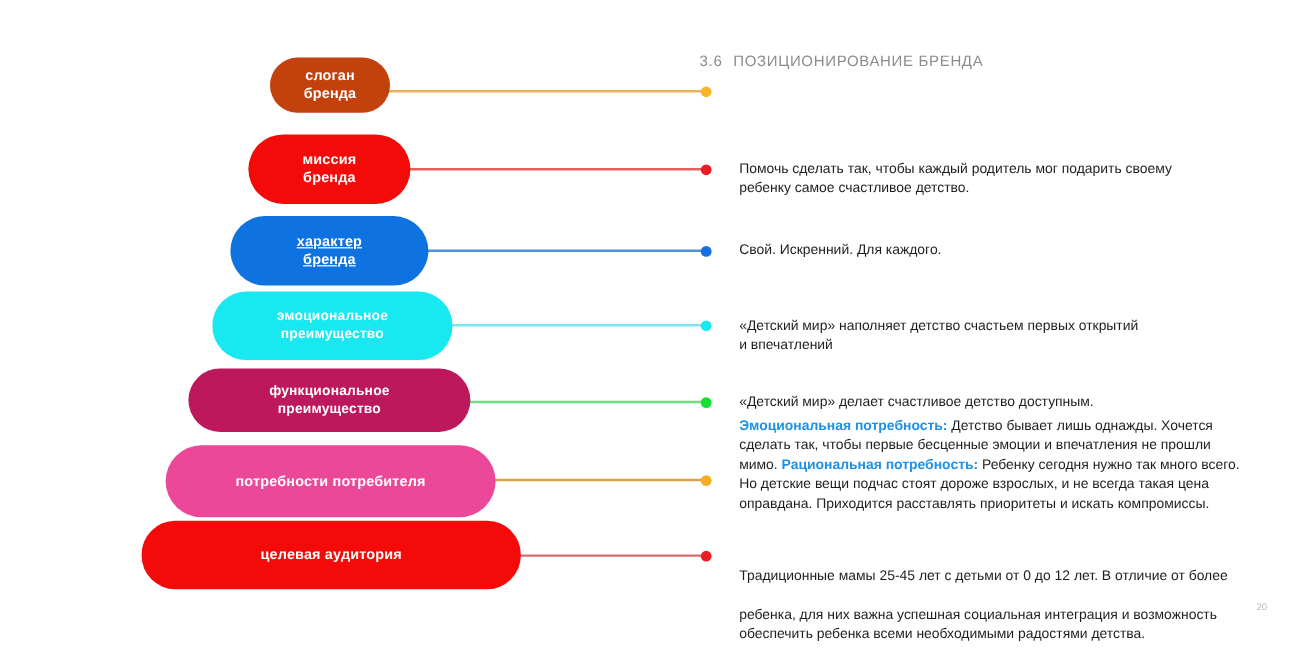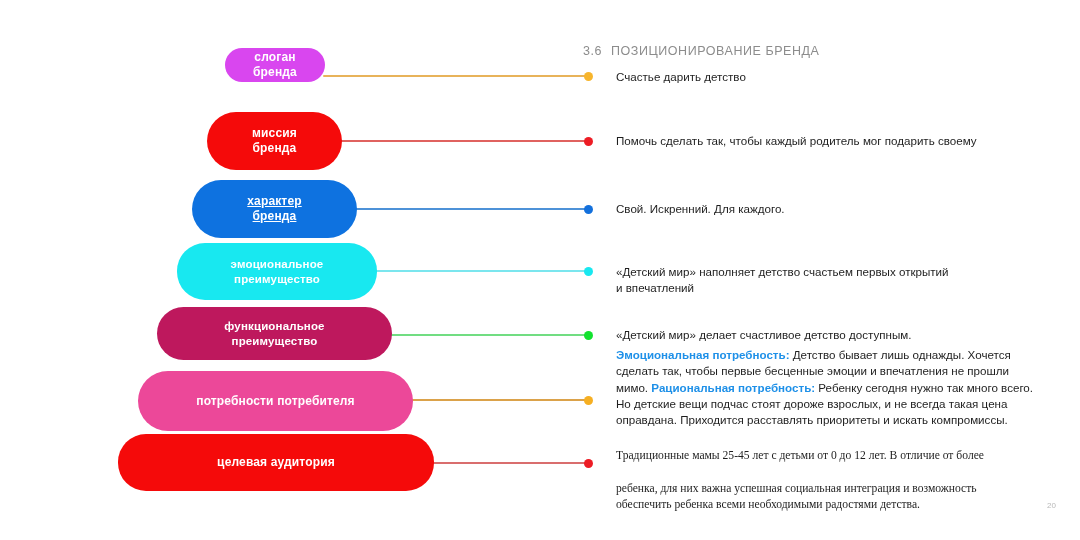--- a/index.html
+++ b/index.html
@@ -97,21 +97,21 @@
 </head>
 <body>
 
 <div id="slide-heading">
   <span class="num">3.6</span><span>ПОЗИЦИОНИРОВАНИЕ БРЕНДА</span>
 </div>
 
 <div id="pyramid">
     <div class="connector" style="left: 323px; top: 75px; width: 263px; background: rgb(232, 179, 90);"></div>
     <div class="dot" style="left: 584px; top: 71.5px; background: rgb(247, 181, 44);"></div>
-    <div class="level" style="left: 225px; top: 48px; width: 100px; height: 34px; border-radius: 25px; background: #d946ef; font-size: 12px; text-align: center;">
+    <div class="level" style="left: 225px; top: 48px; width: 100px; height: 46px; border-radius: 25px; background: #c2410c; font-size: 12px; text-align: center;">
       <span class="lbl">слоган<br><span>бренда</span></span>
     </div>
     <div class="connector" style="left: 340px; top: 140px; width: 246px; background: rgb(224, 98, 95);"></div>
     <div class="dot" style="left: 584px; top: 136.5px; background: rgb(237, 28, 36);"></div>
     <div class="level" style="left: 207px; top: 112px; width: 135px; height: 58px; border-radius: 29px; background: rgb(245, 10, 10); font-size: 12px;">
       <span class="lbl">миссия<br><span>бренда</span></span>
     </div>
     <div class="connector" style="left: 355px; top: 208px; width: 231px; background: rgb(78, 146, 216);"></div>
     <div class="dot" style="left: 584px; top: 204.5px; background: rgb(19, 112, 220);"></div>
     <div class="level" style="left: 192px; top: 180px; width: 165px; height: 58px; border-radius: 29px; background: rgb(14, 114, 224); font-size: 12px; text-decoration: underline;">
@@ -133,22 +133,21 @@
       <span class="lbl">потребности потребителя</span>
     </div>
     <div class="connector" style="left: 432px; top: 462px; width: 154px; background: rgb(217, 109, 109);"></div>
     <div class="dot" style="left: 584px; top: 458.5px; background: rgb(237, 28, 36);"></div>
     <div class="level" style="left: 118px; top: 434px; width: 316px; height: 57px; border-radius: 28px; background: rgb(245, 10, 10); font-size: 12px;">
       <span class="lbl">целевая аудитория</span>
     </div>
   </div>
 
 <div id="text-column">
-    <div class="entry" style="top: 69px;"><span>Счастье дарить детство</span></div>
-    <div class="entry" style="top: 133px;"><span>Помочь сделать так, чтобы каждый родитель мог подарить своему</span><br></div>
+    <div class="entry" style="top: 133px;"><span>Помочь сделать так, чтобы каждый родитель мог подарить своему</span><br><span>ребенку самое счастливое детство.</span></div>
     <div class="entry" style="top: 201px;"><span>Свой. Искренний. Для каждого.</span></div>
     <div class="entry" style="top: 327px;"><span>«Детский мир» делает счастливое детство доступным.</span></div>
     <div class="entry" style="top: 264px;"><span>«Детский мир» наполняет детство счастьем первых открытий</span><br><span>и впечатлений</span></div>
-    <div class="entry" style="top: 448px; font-family: Liberation Serif, serif;"><span>Традиционные мамы 25-45 лет с детьми от 0 до 12 лет. В отличие от более</span><br><br><span>ребенка, для них важна успешная социальная интеграция и возможность</span><br><span>обеспечить ребенка всеми необходимыми радостями детства.</span></div>
+    <div class="entry" style="top: 472px;"><span>Традиционные мамы 25-45 лет с детьми от 0 до 12 лет. В отличие от более</span><br><br><span>ребенка, для них важна успешная социальная интеграция и возможность</span><br><span>обеспечить ребенка всеми необходимыми радостями детства.</span></div>
     <div class="entry" style="top: 347px;"><span class="strong-em">Эмоциональная потребность:</span><span> Детство бывает лишь однажды. Хочется сделать так, чтобы первые бесценные эмоции и впечатления не прошли мимо.</span> <span class="strong-ra">Рациональная потребность:</span><span> Ребенку сегодня нужно так много всего. Но детские вещи подчас стоят дороже взрослых, и не всегда такая цена оправдана. Приходится расставлять приоритеты и искать компромиссы.</span></div>
   </div>
 
 <div id="page-number">20</div>
 
 </body></html>

